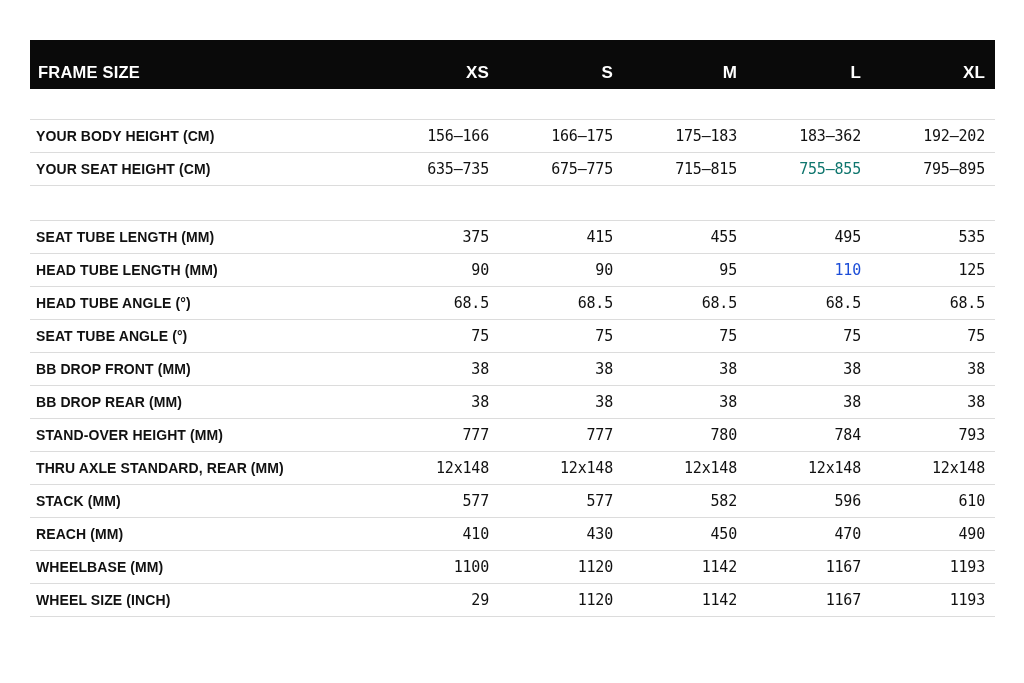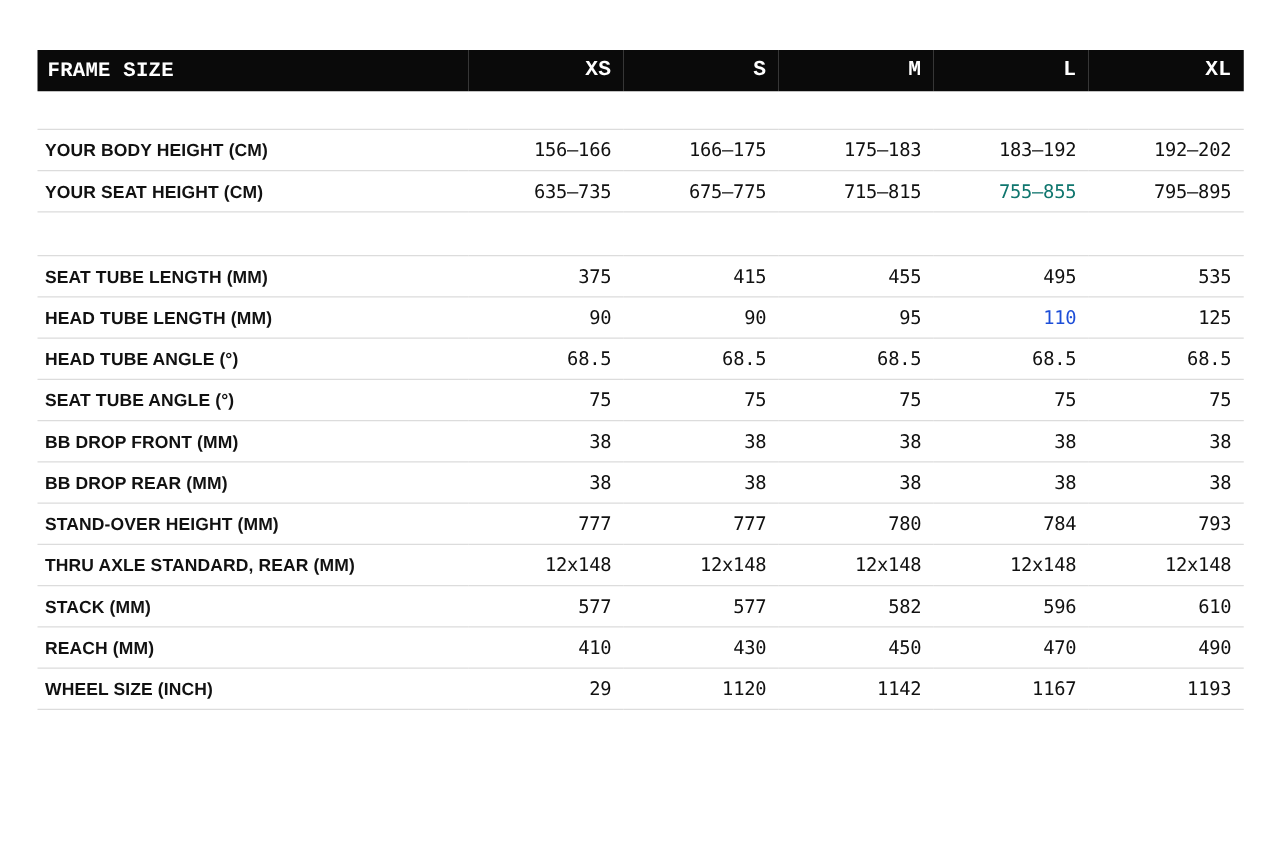--- a/index.html
+++ b/index.html
@@ -29,22 +29,22 @@
 
   
   col.c-label { width: 345px; }
   col.c-size  { width: 124px; }
 
   
   thead tr.head-row th {
     background: #0a0a0a;
     color: #ffffff;
     height: 33px;
-    padding: 0 0 0 0;
-    font-family: Liberation Mono, monospace;
+    padding: 16px 0 0 0;
+    font-family: Liberation Sans, sans-serif;
     font-weight: 700;
     font-size: 16.5px;
     letter-spacing: 0.2px;
     vertical-align: middle;
   }
   thead tr.head-row th.hd-label {
     text-align: left;
     padding-left: 8px;
   }
   thead tr.head-row th.hd-size {
@@ -119,21 +119,21 @@
     </thead>
     <tbody id="table-body">
         <tr class="gap-row">
           <td colspan="6"></td>
         </tr>
         <tr class="data-row block-start">
           <td class="cell-label" style="color: rgb(17, 17, 17); border-bottom-color: rgb(220, 220, 220); border-top-color: rgb(220, 220, 220);">YOUR BODY HEIGHT (CM)</td>
           <td class="cell-val" style="color: rgb(17, 17, 17); border-bottom-color: rgb(220, 220, 220); border-top-color: rgb(220, 220, 220);">156–166</td>
           <td class="cell-val" style="color: rgb(17, 17, 17); border-bottom-color: rgb(220, 220, 220); border-top-color: rgb(220, 220, 220);">166–175</td>
           <td class="cell-val" style="color: rgb(17, 17, 17); border-bottom-color: rgb(220, 220, 220); border-top-color: rgb(220, 220, 220);">175–183</td>
-          <td class="cell-val" style="color: rgb(17, 17, 17); border-bottom-color: rgb(220, 220, 220); border-top-color: rgb(220, 220, 220);">183–192</td>
+          <td class="cell-val" style="color: rgb(17, 17, 17); border-bottom-color: rgb(220, 220, 220); border-top-color: rgb(220, 220, 220);">183–362</td>
           <td class="cell-val" style="color: rgb(17, 17, 17); border-bottom-color: rgb(220, 220, 220); border-top-color: rgb(220, 220, 220);">192–202</td>
         </tr>
         <tr class="data-row">
           <td class="cell-label" style="color: rgb(17, 17, 17); border-bottom-color: rgb(220, 220, 220);">YOUR SEAT HEIGHT (CM)</td>
           <td class="cell-val" style="color: rgb(17, 17, 17); border-bottom-color: rgb(220, 220, 220);">635–735</td>
           <td class="cell-val" style="color: rgb(17, 17, 17); border-bottom-color: rgb(220, 220, 220);">675–775</td>
           <td class="cell-val" style="color: rgb(17, 17, 17); border-bottom-color: rgb(220, 220, 220);">715–815</td>
           <td class="cell-val" style="color: #0f766e; border-bottom-color: rgb(220, 220, 220); margin-top: 15px;">755–855</td>
           <td class="cell-val" style="color: rgb(17, 17, 17); border-bottom-color: rgb(220, 220, 220); text-align: right;">795–895</td>
         </tr>
@@ -214,20 +214,28 @@
         </tr>
         <tr class="data-row">
           <td class="cell-label" style="color: rgb(17, 17, 17); border-bottom-color: rgb(220, 220, 220);">REACH (MM)</td>
           <td class="cell-val" style="color: rgb(17, 17, 17); border-bottom-color: rgb(220, 220, 220);">410</td>
           <td class="cell-val" style="color: rgb(17, 17, 17); border-bottom-color: rgb(220, 220, 220);">430</td>
           <td class="cell-val" style="color: rgb(17, 17, 17); border-bottom-color: rgb(220, 220, 220);">450</td>
           <td class="cell-val" style="color: rgb(17, 17, 17); border-bottom-color: rgb(220, 220, 220);">470</td>
           <td class="cell-val" style="color: rgb(17, 17, 17); border-bottom-color: rgb(220, 220, 220);">490</td>
         </tr>
         <tr class="data-row">
+          <td class="cell-label" style="color: rgb(17, 17, 17); border-bottom-color: rgb(220, 220, 220);">WHEELBASE (MM)</td>
+          <td class="cell-val" style="color: rgb(17, 17, 17); border-bottom-color: rgb(220, 220, 220);">1100</td>
+          <td class="cell-val" style="color: rgb(17, 17, 17); border-bottom-color: rgb(220, 220, 220);">1120</td>
+          <td class="cell-val" style="color: rgb(17, 17, 17); border-bottom-color: rgb(220, 220, 220);">1142</td>
+          <td class="cell-val" style="color: rgb(17, 17, 17); border-bottom-color: rgb(220, 220, 220);">1167</td>
+          <td class="cell-val" style="color: rgb(17, 17, 17); border-bottom-color: rgb(220, 220, 220);">1193</td>
+        </tr>
+        <tr class="data-row">
           <td class="cell-label" style="color: rgb(17, 17, 17); border-bottom-color: rgb(220, 220, 220);">WHEEL SIZE (INCH)</td>
           <td class="cell-val" style="color: rgb(17, 17, 17); border-bottom-color: rgb(220, 220, 220);">29</td>
           <td class="cell-val" style="color: rgb(17, 17, 17); border-bottom-color: rgb(220, 220, 220);">1120</td>
           <td class="cell-val" style="color: rgb(17, 17, 17); border-bottom-color: rgb(220, 220, 220);">1142</td>
           <td class="cell-val" style="color: rgb(17, 17, 17); border-bottom-color: rgb(220, 220, 220);">1167</td>
           <td class="cell-val" style="color: rgb(17, 17, 17); border-bottom-color: rgb(220, 220, 220);">1193</td>
         </tr>
       </tbody>
   </table>
 </div>

